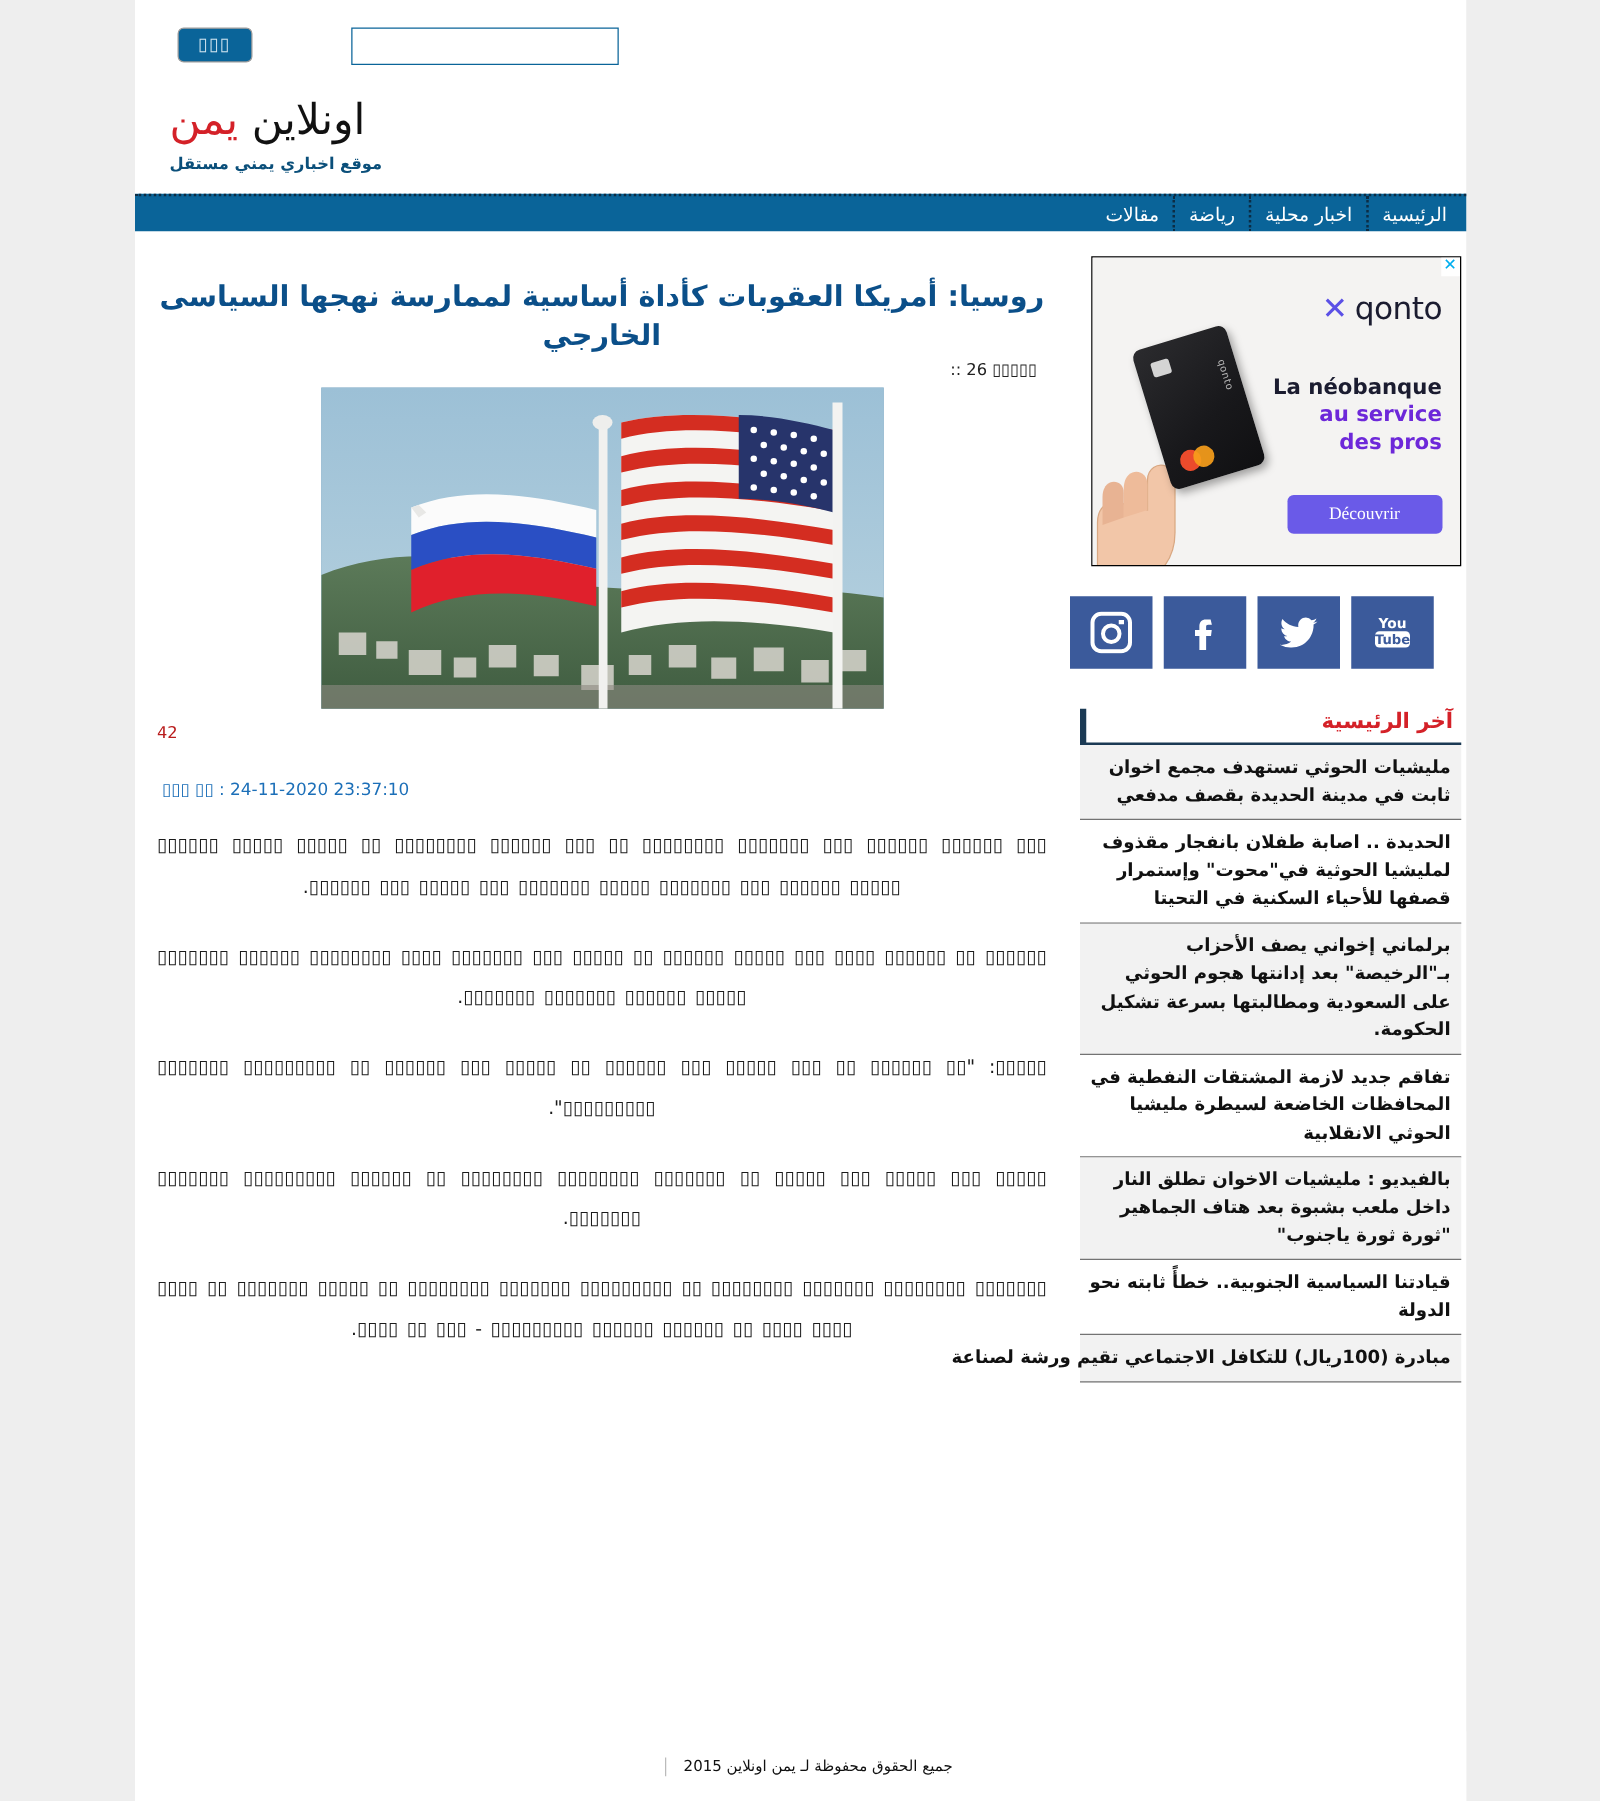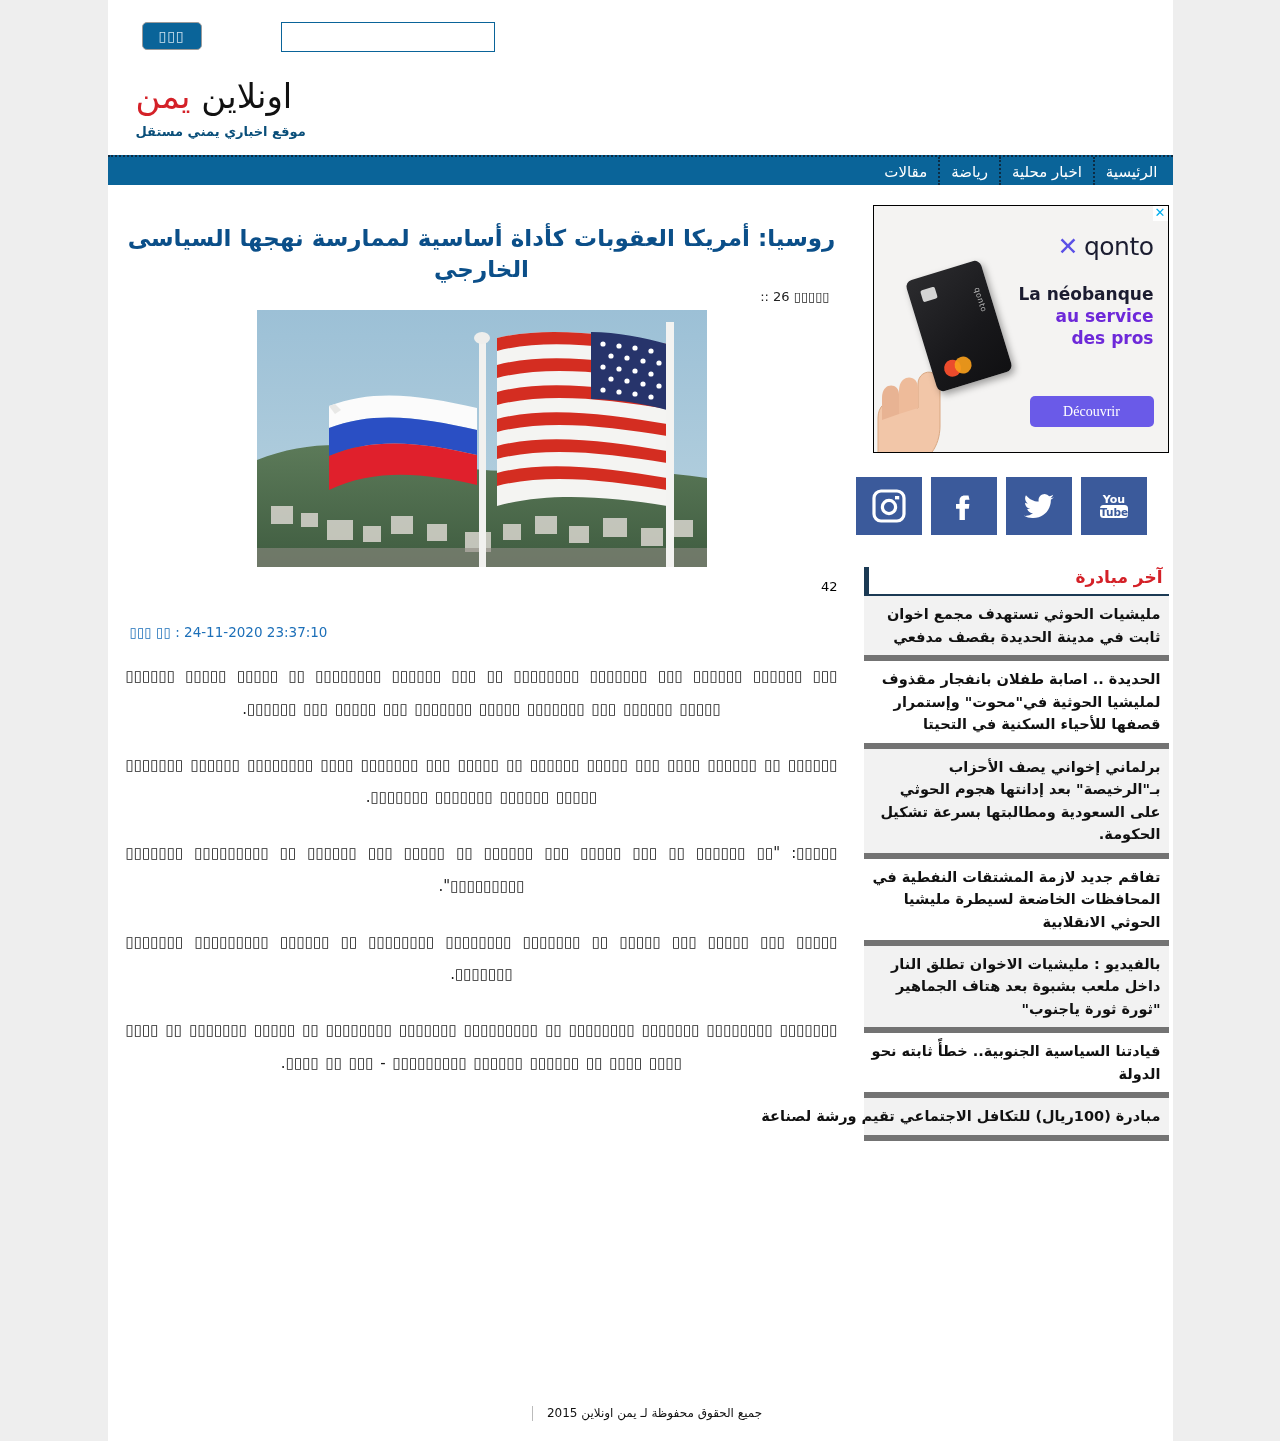--- a/index.html
+++ b/index.html
@@ -136,23 +136,23 @@
     unicode-bidi: plaintext;
   }
   .article-figure { text-align: center; margin: 6px 0 0 0; }
   .flagimg {
     width: 450px; height: 257px;
     display: inline-block;
     border: 0;
     background: #7ea8c4;
   }
   .img-caption {
-    text-align: right;
+    text-align: left;
     font-size: 13px;
-    color: #000000;
+    color: #b91c1c;
     margin: 8px 0 0 0;
     padding-right: 0;
     direction: ltr;
   }
   .article-meta {
     color: #1c6fb8;
     font-size: 13.5px;
     text-align: left;
     direction: rtl;
     margin: 30px 6px 20px 4px;
@@ -225,21 +225,21 @@
     white-space: nowrap;
   }
   .ad-logo {
     position: absolute; right: 14px; top: 26px;
     font-size: 25px; color: #1b1c30;
     letter-spacing: -.5px;
     font-family: "DejaVu Sans", "Liberation Sans", sans-serif;
   }
   .ad-logo .xmark { color: #5b50e6; font-weight: bold; margin-right: 6px; }
   .ad-head {
-    position: absolute; right: 14px; top: 78px;
+    position: absolute; right: 14px; top: 94px;
     text-align: right; line-height: 1.28;
     font-size: 17px; font-weight: bold;
   }
   .ad-head .l1 { color: #1b1c30; }
   .ad-head .l2, .ad-head .l3 { color: #6d28d9; }
   .ad-cta {
     position: absolute; right: 14px; bottom: 25px;
     width: 124px; height: 31px;
     background: #6a5ae8; color: #ffffff;
     border-radius: 5px;
@@ -274,21 +274,21 @@
     font-weight: bold;
     font-size: 17px;
   }
   .news-list { list-style: none; margin: 0; padding: 0; direction: rtl; }
   .news-item {
     font-size: 14.5px;
     line-height: 1.55;
     color: #111111;
     font-weight: bold;
     padding: 7px 8px 7px 4px;
-    border-bottom: 6px solid #737373;
+    border-bottom: 1px solid #737373;
     text-align: right;
     cursor: pointer;
     white-space: nowrap;
     overflow: visible;
   }
   .news-item.alt { background: #f2f2f2; }
   .news-item .wrap { white-space: normal; }
 
   
   .footer {
@@ -404,21 +404,21 @@
             <text x="20" y="13.5" font-family="DejaVu Sans, sans-serif" font-size="11" font-weight="bold" fill="#fff" text-anchor="middle">You</text>
             <rect x="6" y="16" width="28" height="13" rx="3.5" fill="#fff"></rect>
             <text x="20" y="26.5" font-family="DejaVu Sans, sans-serif" font-size="10.5" font-weight="bold" fill="#3b5a9b" text-anchor="middle">Tube</text>
           </svg>
         </div>
 
       </div>
 
       <div class="news-block">
         <div class="news-head">
-          <span class="news-head-txt">آخر مبادرة</span>
+          <span class="news-head-txt">آخر الرئيسية</span>
         </div>
         <ul class="news-list">
           <li class="news-item alt"><span class="wrap">مليشيات الحوثي تستهدف مجمع اخوان ثابت في مدينة الحديدة بقصف مدفعي</span></li>
           <li class="news-item"><span class="wrap">الحديدة .. اصابة طفلان بانفجار مقذوف لمليشيا الحوثية في"محوت" وإستمرار قصفها للأحياء السكنية في التحيتا</span></li>
           <li class="news-item alt"><span class="wrap">برلماني إخواني يصف الأحزاب بـ"الرخيصة" بعد إدانتها هجوم الحوثي على السعودية ومطالبتها بسرعة تشكيل الحكومة.</span></li>
           <li class="news-item"><span class="wrap">تفاقم جديد لازمة المشتقات النفطية في المحافظات الخاضعة لسيطرة مليشيا الحوثي الانقلابية</span></li>
           <li class="news-item alt"><span class="wrap">بالفيديو : مليشيات الاخوان تطلق النار داخل ملعب بشبوة بعد هتاف الجماهير "ثورة ثورة ياجنوب"</span></li>
           <li class="news-item"><span class="wrap">قيادتنا السياسية الجنوبية.. خطأً ثابته نحو الدولة</span></li>
           <li class="news-item alt"><span>مبادرة (100ريال) للتكافل الاجتماعي تقيم ورشة لصناعة</span></li>
         </ul>

